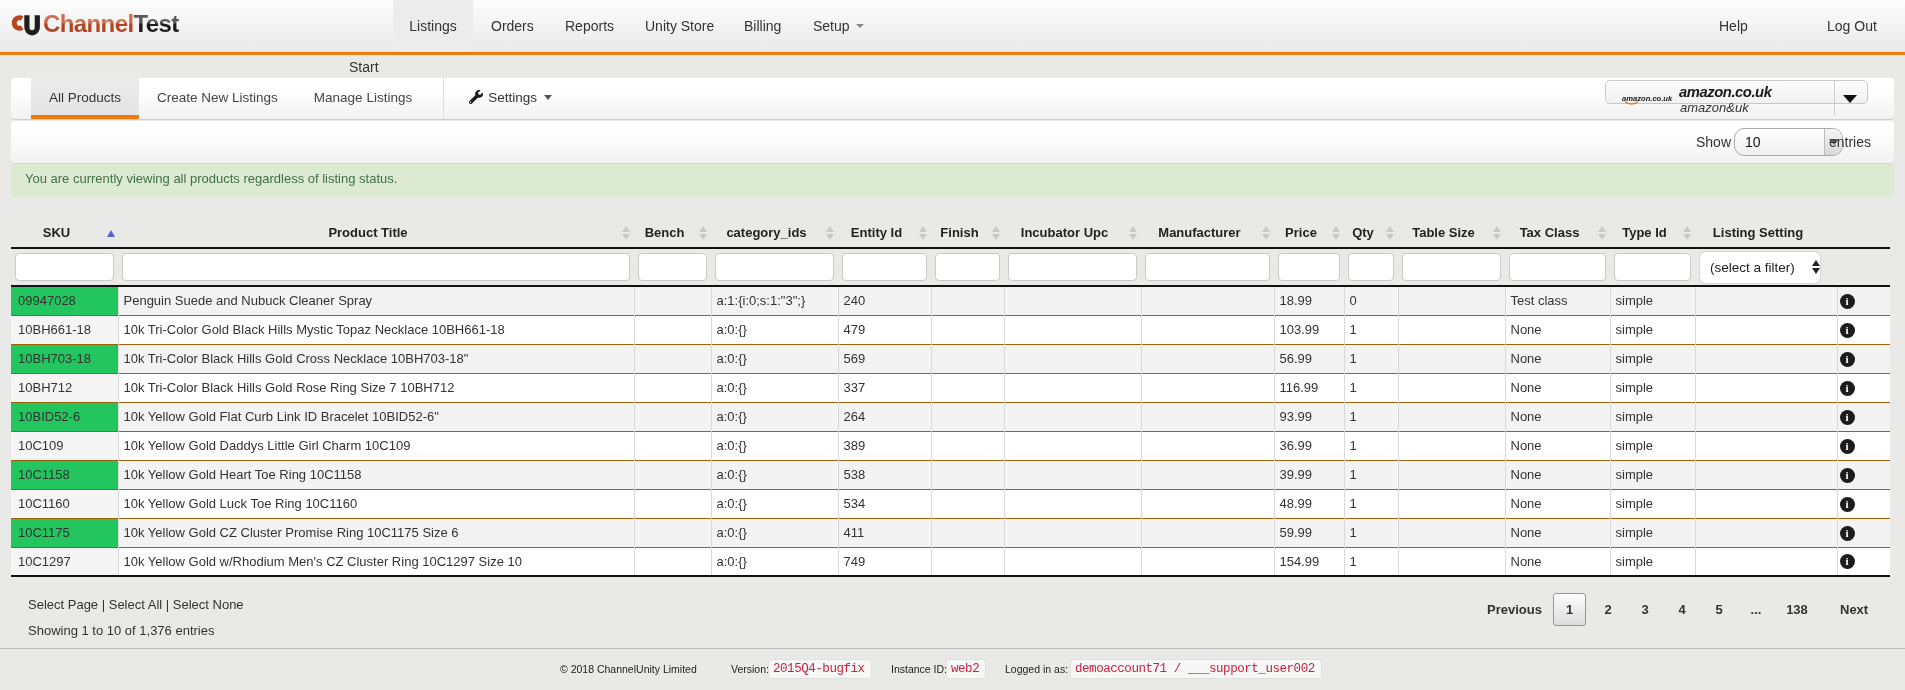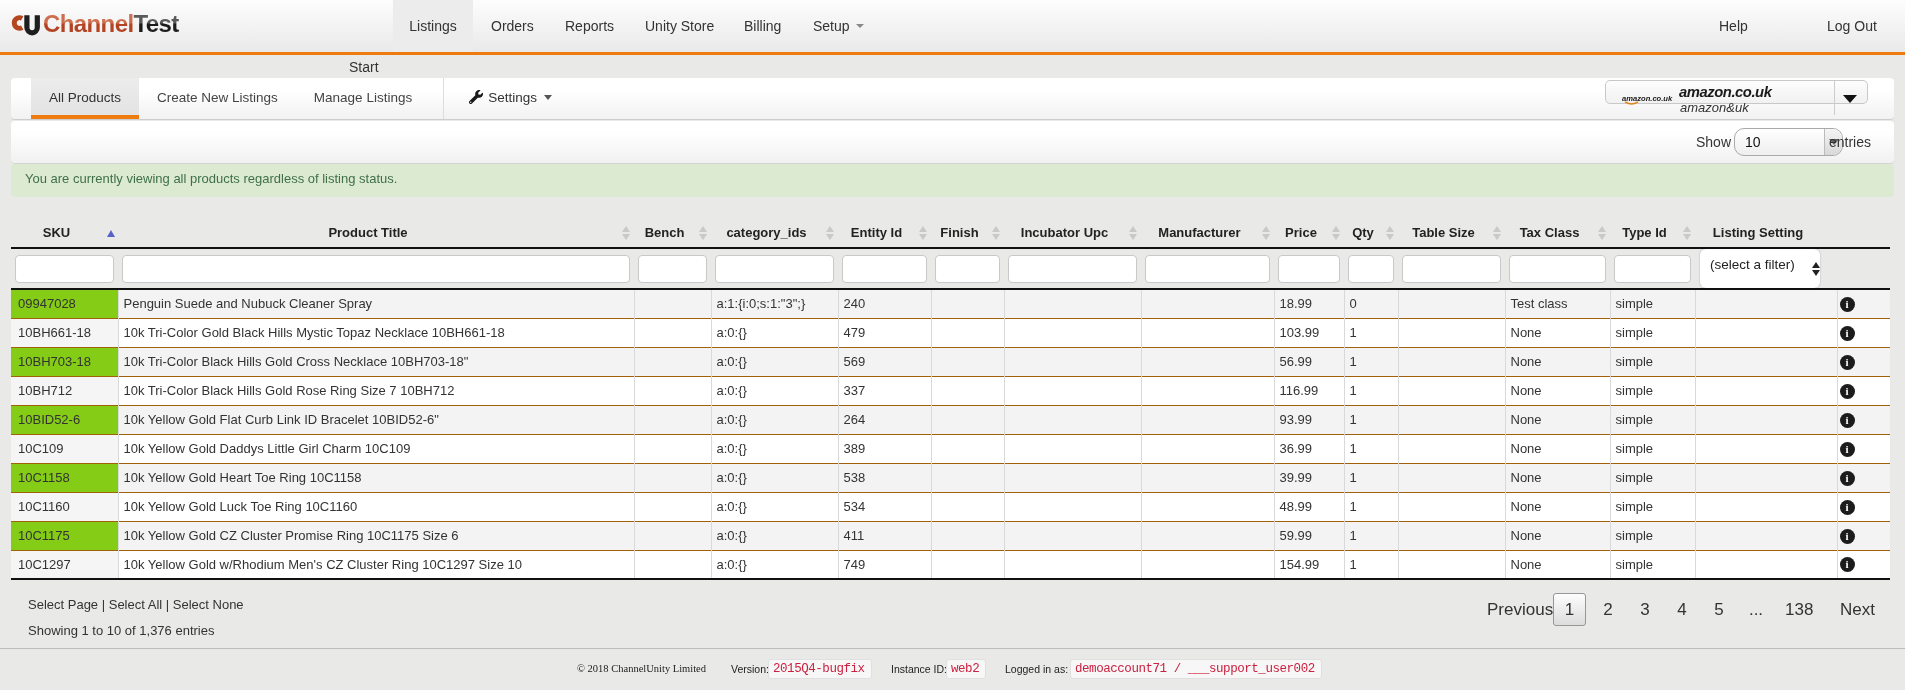--- a/index.html
+++ b/index.html
@@ -53,40 +53,40 @@
 #tbl .frow { border-bottom:2px solid #111; }
 #tbl .frow td { height:38px; padding:0 4px; vertical-align:middle; }
 #tbl .frow input { width:100%; height:28px; border:1px solid #c9c9c9; border-radius:4px; background:#fff; }
 #tbl tbody td { height:29px; font-size:13px; color:#333; padding:0 5px; vertical-align:middle; border-left:1px solid #d9d9d9; white-space:nowrap; overflow:hidden; }
 #tbl tbody td:first-child { border-left:none; padding-left:7px; }
 #tbl tbody td:last-child { padding-left:2px; }
 #tbl tbody tr { border-top:1px solid #a16207; }
 #tbl tbody tr:first-child { border-top:none; }
 #tbl tbody { border-bottom:2px solid #111; }
 #tbl tbody tr.odd td { background:#f3f3f3; }
-#tbl tbody tr.odd td.c1 { background:#84cc16; }
+#tbl tbody tr.odd td.c1 { background:#22c55e; }
 #tbl tbody tr.even td { background:#fff; }
 #tbl tbody tr.even td.c1 { background:#f5f5f5; }
 .sort2 { position:absolute; right:3px; top:50%; margin-top:-7px; width:9px; height:14px; }
 .sort2 i { position:absolute; left:0; width:0; height:0; border-left:4.5px solid transparent; border-right:4.5px solid transparent; }
 .sort2 .up { top:0; border-bottom:6px solid #c9c9c9; }
 .sort2 .dn { bottom:0; border-top:6px solid #c9c9c9; }
 .sortasc { position:absolute; right:3px; top:50%; margin-top:-3px; width:0; height:0; border-left:4.5px solid transparent; border-right:4.5px solid transparent; border-bottom:7px solid #5a61c9; }
-.selflt { width:120px; height:39px; background:#fff; border-radius:6px; box-shadow:0 0 2px rgba(0,0,0,0.25); position:relative; margin-left:1px; }
+.selflt { width:120px; height:31px; background:#fff; border-radius:6px; box-shadow:0 0 2px rgba(0,0,0,0.25); position:relative; margin-left:1px; }
 .selflt .txt { position:absolute; left:10px; top:0; line-height:31px; font-size:13.5px; color:#222; }
 .selflt .ar { position:absolute; right:8px; top:50%; margin-top:-7px; }
 .selflt .ar i { position:absolute; left:0; width:0; height:0; border-left:4px solid transparent; border-right:4px solid transparent; }
 .selflt .ar .up { top:0; border-bottom:6px solid #222; }
 .selflt .ar .dn { top:8px; border-top:6px solid #222; }
 .info { display:inline-block; width:15px; height:15px; border-radius:50%; background:#1c1c1c; color:#fff; text-align:center; font-size:11px; line-height:15px; font-weight:bold; font-family:"Liberation Serif",serif; }
 
 
 #selinks { position:absolute; left:28px; top:597px; font-size:13px; color:#333; }
 #showing { position:absolute; left:28px; top:623px; font-size:13px; color:#333; }
-#pag { position:absolute; top:593px; left:0; width:1890px; height:33px; font-size:17px; color:#333; }
+#pag { position:absolute; top:593px; left:0; width:1890px; height:33px; font-size:13px; color:#333;font-weight:bold; }
 #pag .prev { position:absolute; left:1487px; line-height:33px; }
 #pag .cur { position:absolute; left:1553px; top:0; width:33px; height:33px; border:1px solid #979797; border-radius:3px; background:linear-gradient(#fdfdfd,#dcdcdc); text-align:center; line-height:31px; }
 #pag .n2 { position:absolute; left:1600px; width:16px; text-align:center; line-height:33px; }
 #pag .n3 { position:absolute; left:1637px; width:16px; text-align:center; line-height:33px; }
 #pag .n4 { position:absolute; left:1674px; width:16px; text-align:center; line-height:33px; }
 #pag .n5 { position:absolute; left:1711px; width:16px; text-align:center; line-height:33px; }
 #pag .dots { position:absolute; left:1748px; width:16px; text-align:center; line-height:33px; }
 #pag .n138 { position:absolute; left:1785px; width:24px; text-align:center; line-height:33px; }
 #pag .next { position:absolute; left:1840px; line-height:33px; }
 
@@ -431,21 +431,21 @@
     <span class="n2">2</span>
     <span class="n3">3</span>
     <span class="n4">4</span>
     <span class="n5">5</span>
     <span class="dots">...</span>
     <span class="n138">138</span>
     <span class="next">Next</span>
   </div>
 
   <div id="footer">
-    <span class="lab" style="left:577px;font-family:Liberation Serif, serif;">© 2018 ChannelUnity Limited</span>
+    <span class="lab" style="left:560px;">© 2018 ChannelUnity Limited</span>
     <span class="lab" style="left:731px;">Version:</span>
     <span class="box" style="left:768px;text-align:center;">2015Q4-bugfix</span>
     <span class="lab" style="left:891px;">Instance ID:</span>
     <span class="box" style="left:946px;">web2</span>
     <span class="lab" style="left:1005px;">Logged in as:</span>
     <span class="box" style="left:1070px;">demoaccount71 / ___support_user002</span>
   </div>
 
 </div>
 

